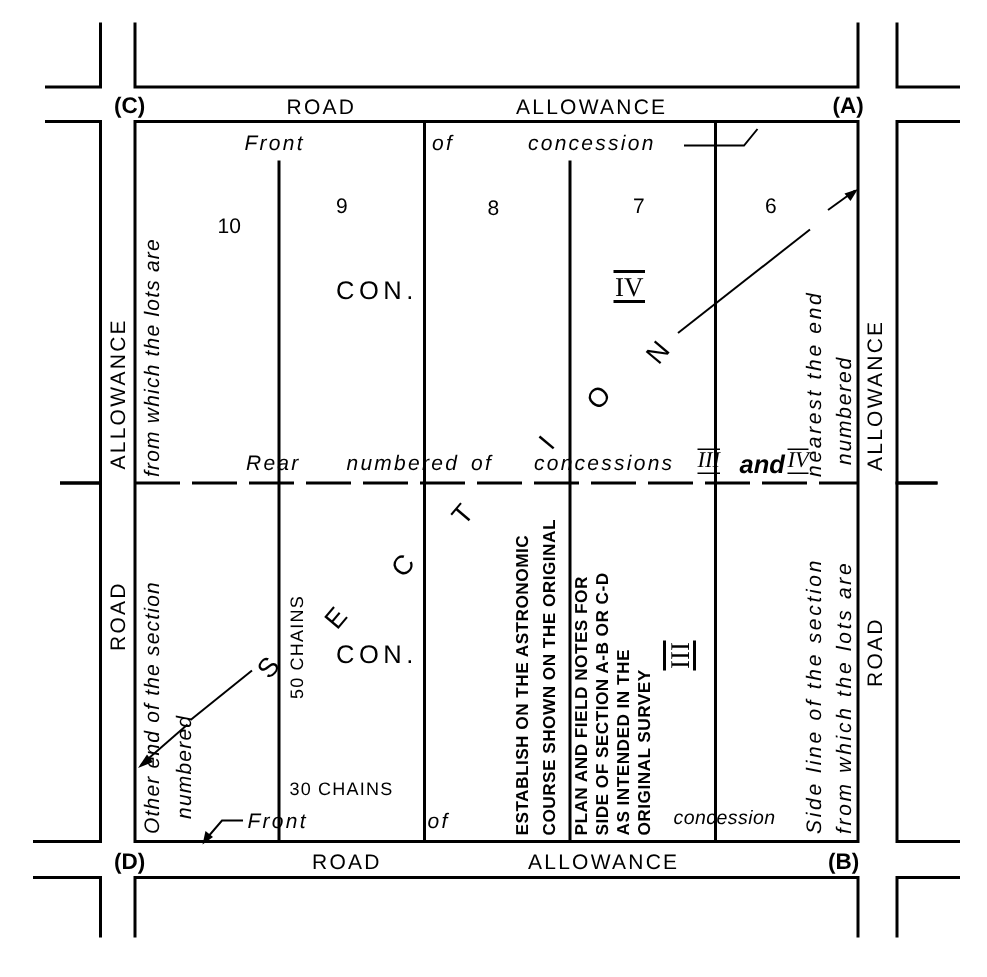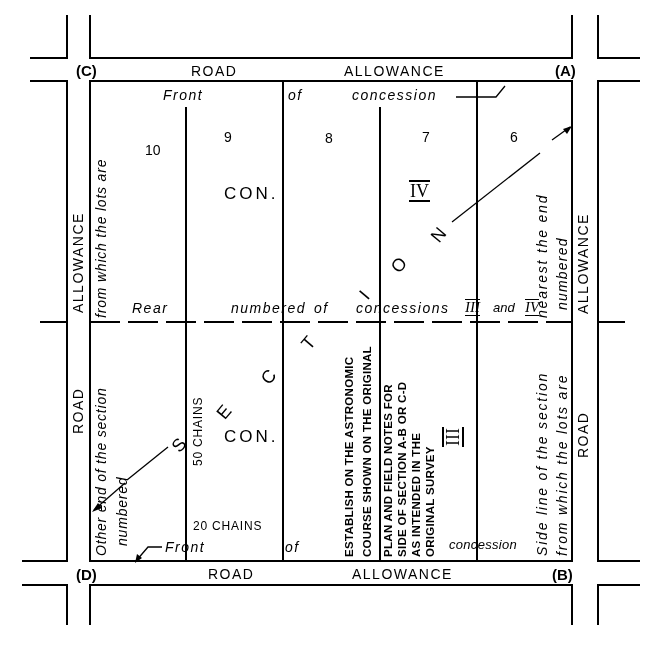--- a/index.html
+++ b/index.html
@@ -81,26 +81,26 @@
 <span class="lbl road vert" style="left:576px;top:314px;">ALLOWANCE</span>
 
 <span class="lbl ital" style="left:163px;top:88px;">Front</span>
 <span class="lbl ital" style="left:288px;top:88px;">of</span>
 <span class="lbl ital" style="left:352px;top:88px;">concession</span>
 
 <span class="lbl ital" style="left:165px;top:540px;">Front</span>
 <span class="lbl ital" style="left:285px;top:540px;">of</span>
 <span class="lbl ital" style="left:449px;top:538px;font-size:13px;letter-spacing:0.3px;">concession</span>
 
-<span class="lbl ital" style="left:132px;top:301px;">Rear</span>
+<span class="lbl ital" style="left:164px;top:301px;">Rear</span>
 <span class="lbl ital" style="left:231px;top:301px;">numbered</span>
 <span class="lbl ital" style="left:314px;top:301px;">of</span>
 <span class="lbl ital" style="left:356px;top:301px;">concessions</span>
 <span class="lbl rn" style="left:465px;top:299px;">III</span>
-<span class="lbl ital" style="left:493px;top:301px;font-size:13px;letter-spacing:0;">and</span>
+<span class="lbl ital" style="left:493px;top:301px;font-size:17px;letter-spacing:0;font-weight:bold;">and</span>
 <span class="lbl rn" style="left:525px;top:299px;">IV</span>
 
 <span class="lbl lot" style="left:145px;top:131px;margin-top:12px;">10</span>
 <span class="lbl lot" style="left:224px;top:130px;">9</span>
 <span class="lbl lot" style="left:325px;top:131px;">8</span>
 <span class="lbl lot" style="left:422px;top:130px;">7</span>
 <span class="lbl lot" style="left:510px;top:130px;">6</span>
 
 <span class="lbl con" style="left:224px;top:185px;">CON.</span>
 <span class="lbl roman" style="left:409px;top:180px;">IV</span>
@@ -118,20 +118,20 @@
 <span class="lbl ital vert" style="left:94px;top:318px;font-size:14px;letter-spacing:0.8px;">from which the lots are</span>
 <span class="lbl ital vert" style="left:94px;top:556px;font-size:14px;letter-spacing:0.8px;">Other end of the section</span>
 <span class="lbl ital vert" style="left:115px;top:546px;font-size:14px;letter-spacing:0.8px;">numbered</span>
 
 <span class="lbl ital vert" style="left:535px;top:318px;font-size:14px;letter-spacing:1.8px;">nearest the end</span>
 <span class="lbl ital vert" style="left:535px;top:556px;font-size:14px;letter-spacing:1.8px;">Side line of the section</span>
 <span class="lbl ital vert" style="left:555px;top:310px;font-size:14px;letter-spacing:1.2px;">numbered</span>
 <span class="lbl ital vert" style="left:555px;top:556px;font-size:14px;letter-spacing:1.8px;">from which the lots are</span>
 
 <span class="lbl chains vert" style="left:192px;top:466px;">50 CHAINS</span>
-<span class="lbl chains" style="left:193px;top:520px;">20 CHAINS</span>
+<span class="lbl chains" style="left:193px;top:520px;">30 CHAINS</span>
 
 <span class="lbl note vert" style="left:344px;top:557px;">ESTABLISH ON THE ASTRONOMIC</span>
 <span class="lbl note vert" style="left:362px;top:557px;">COURSE SHOWN ON THE ORIGINAL</span>
 <span class="lbl note vert" style="left:383px;top:557px;">PLAN AND FIELD NOTES FOR</span>
 <span class="lbl note vert" style="left:397px;top:557px;">SIDE OF SECTION A-B OR C-D</span>
 <span class="lbl note vert" style="left:411px;top:557px;">AS INTENDED IN THE</span>
 <span class="lbl note vert" style="left:425px;top:557px;">ORIGINAL SURVEY</span>
 
 </body></html>

